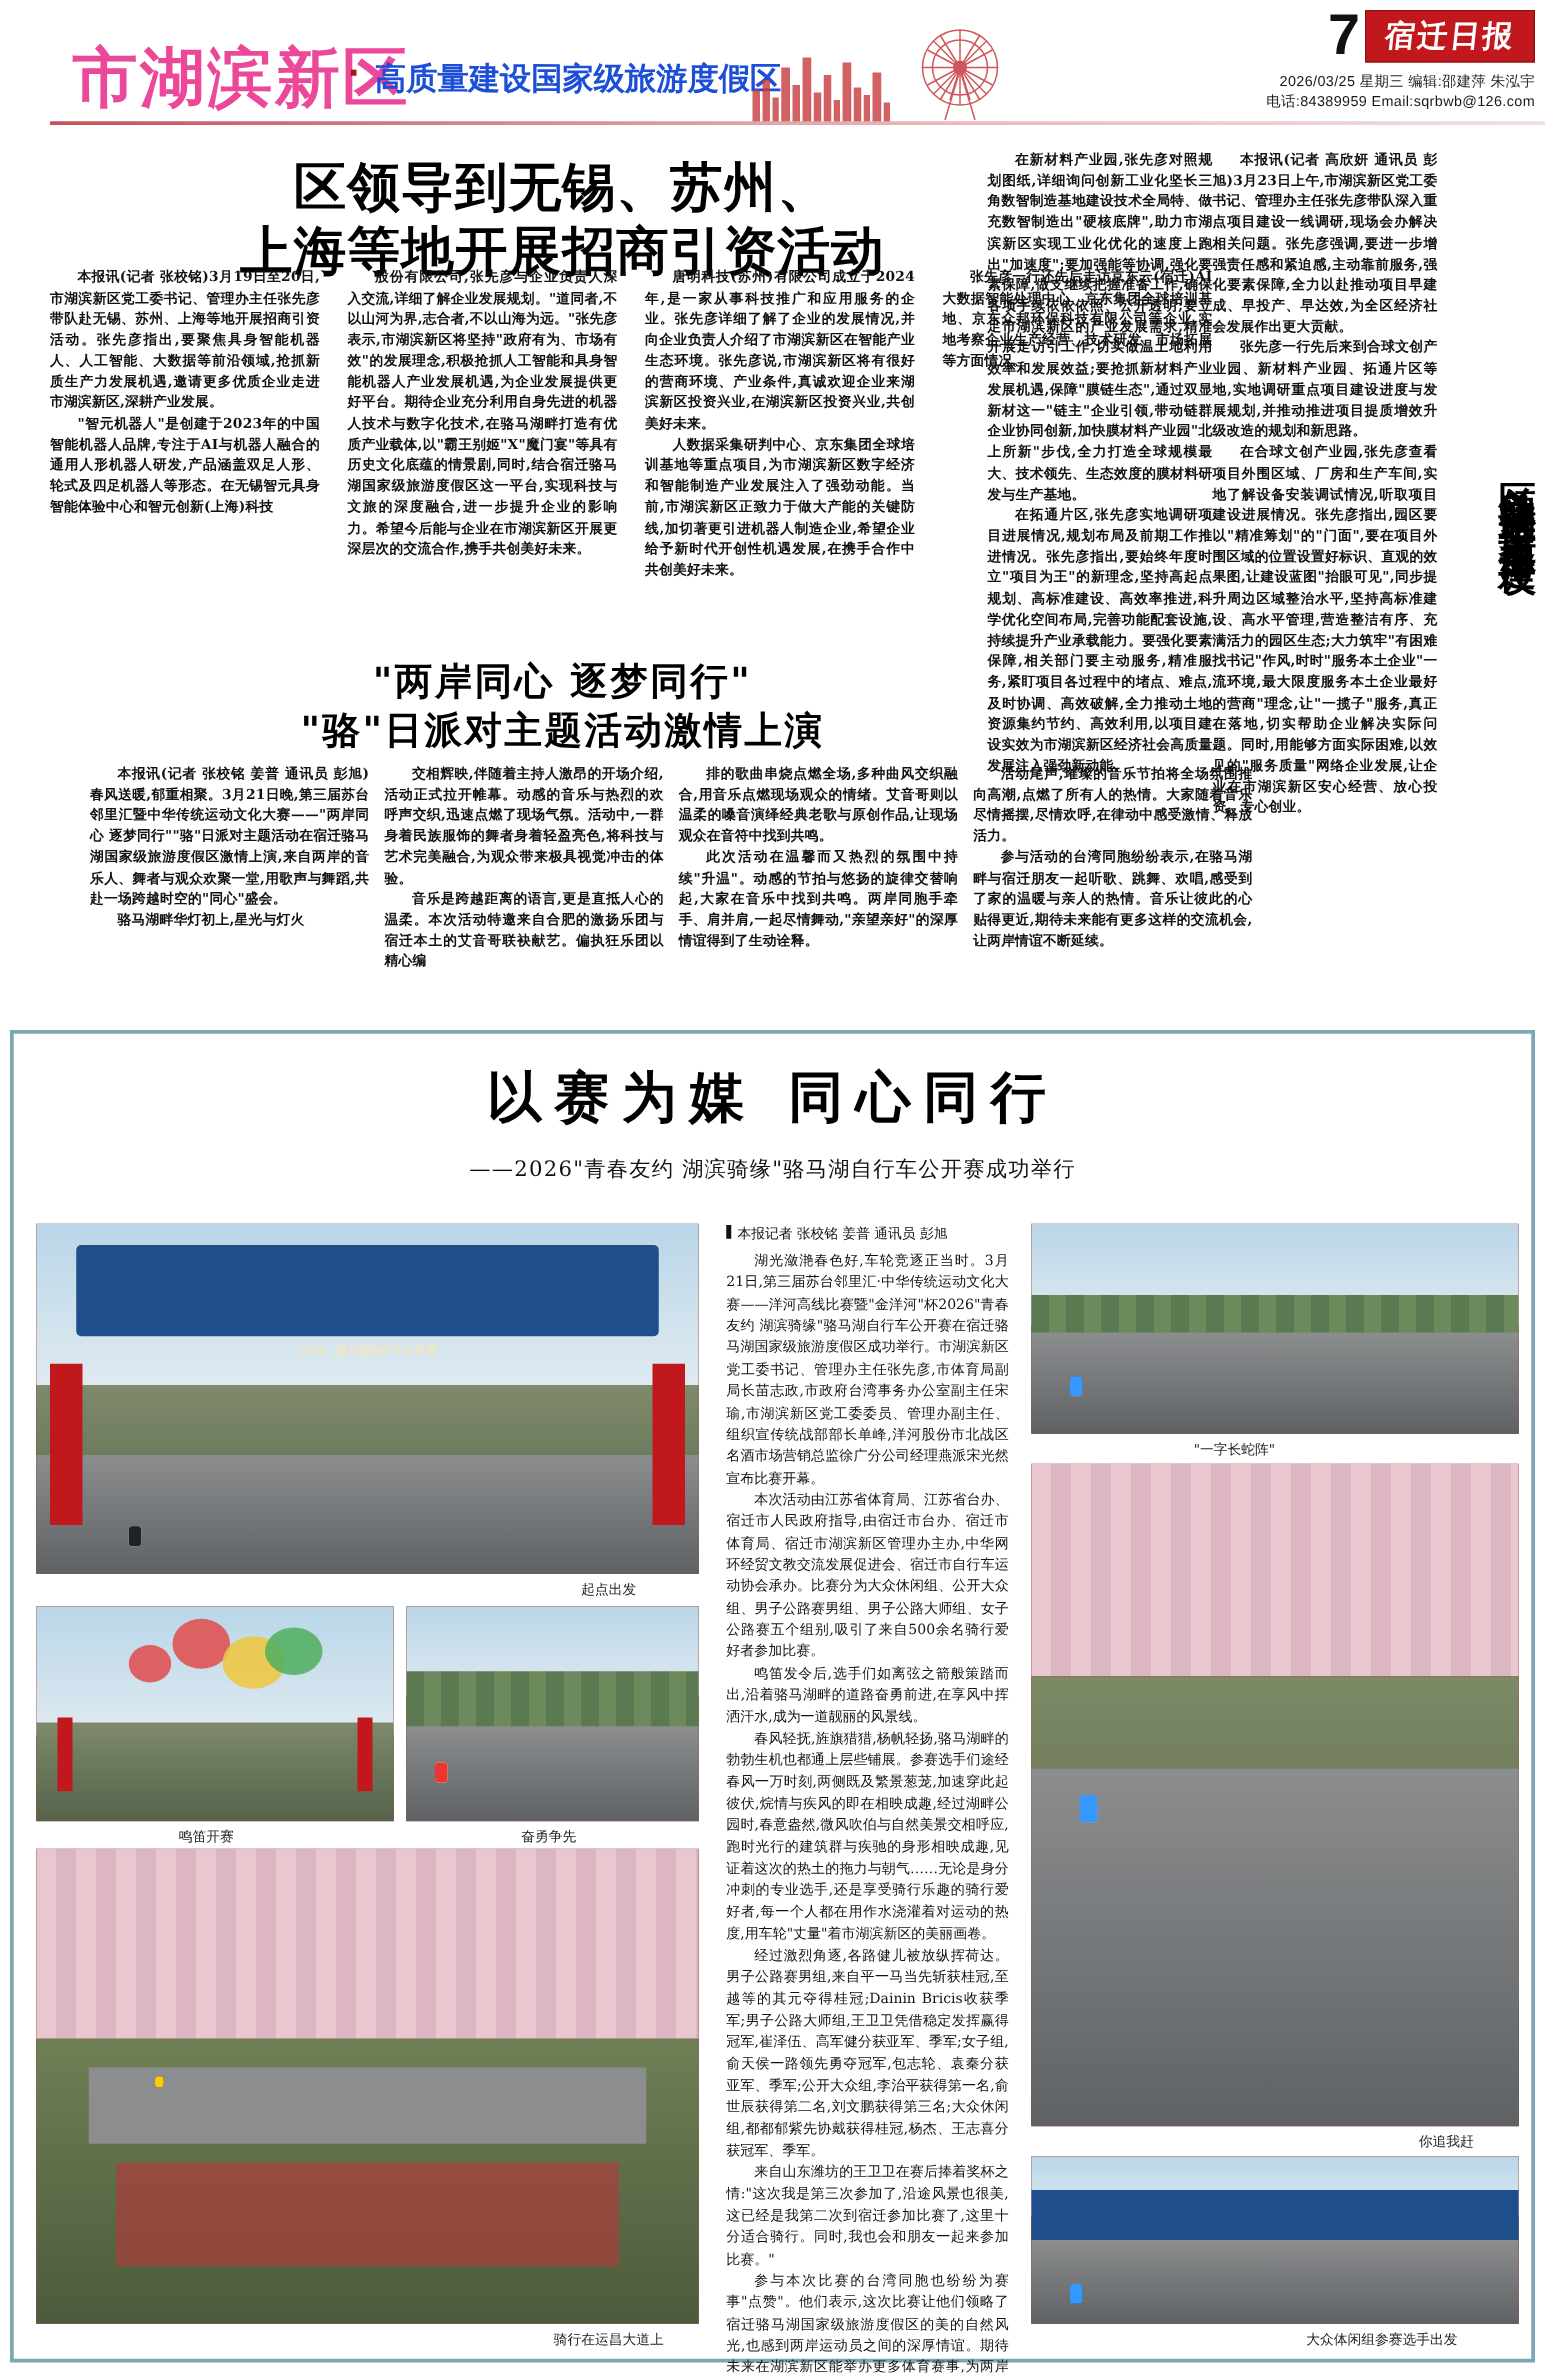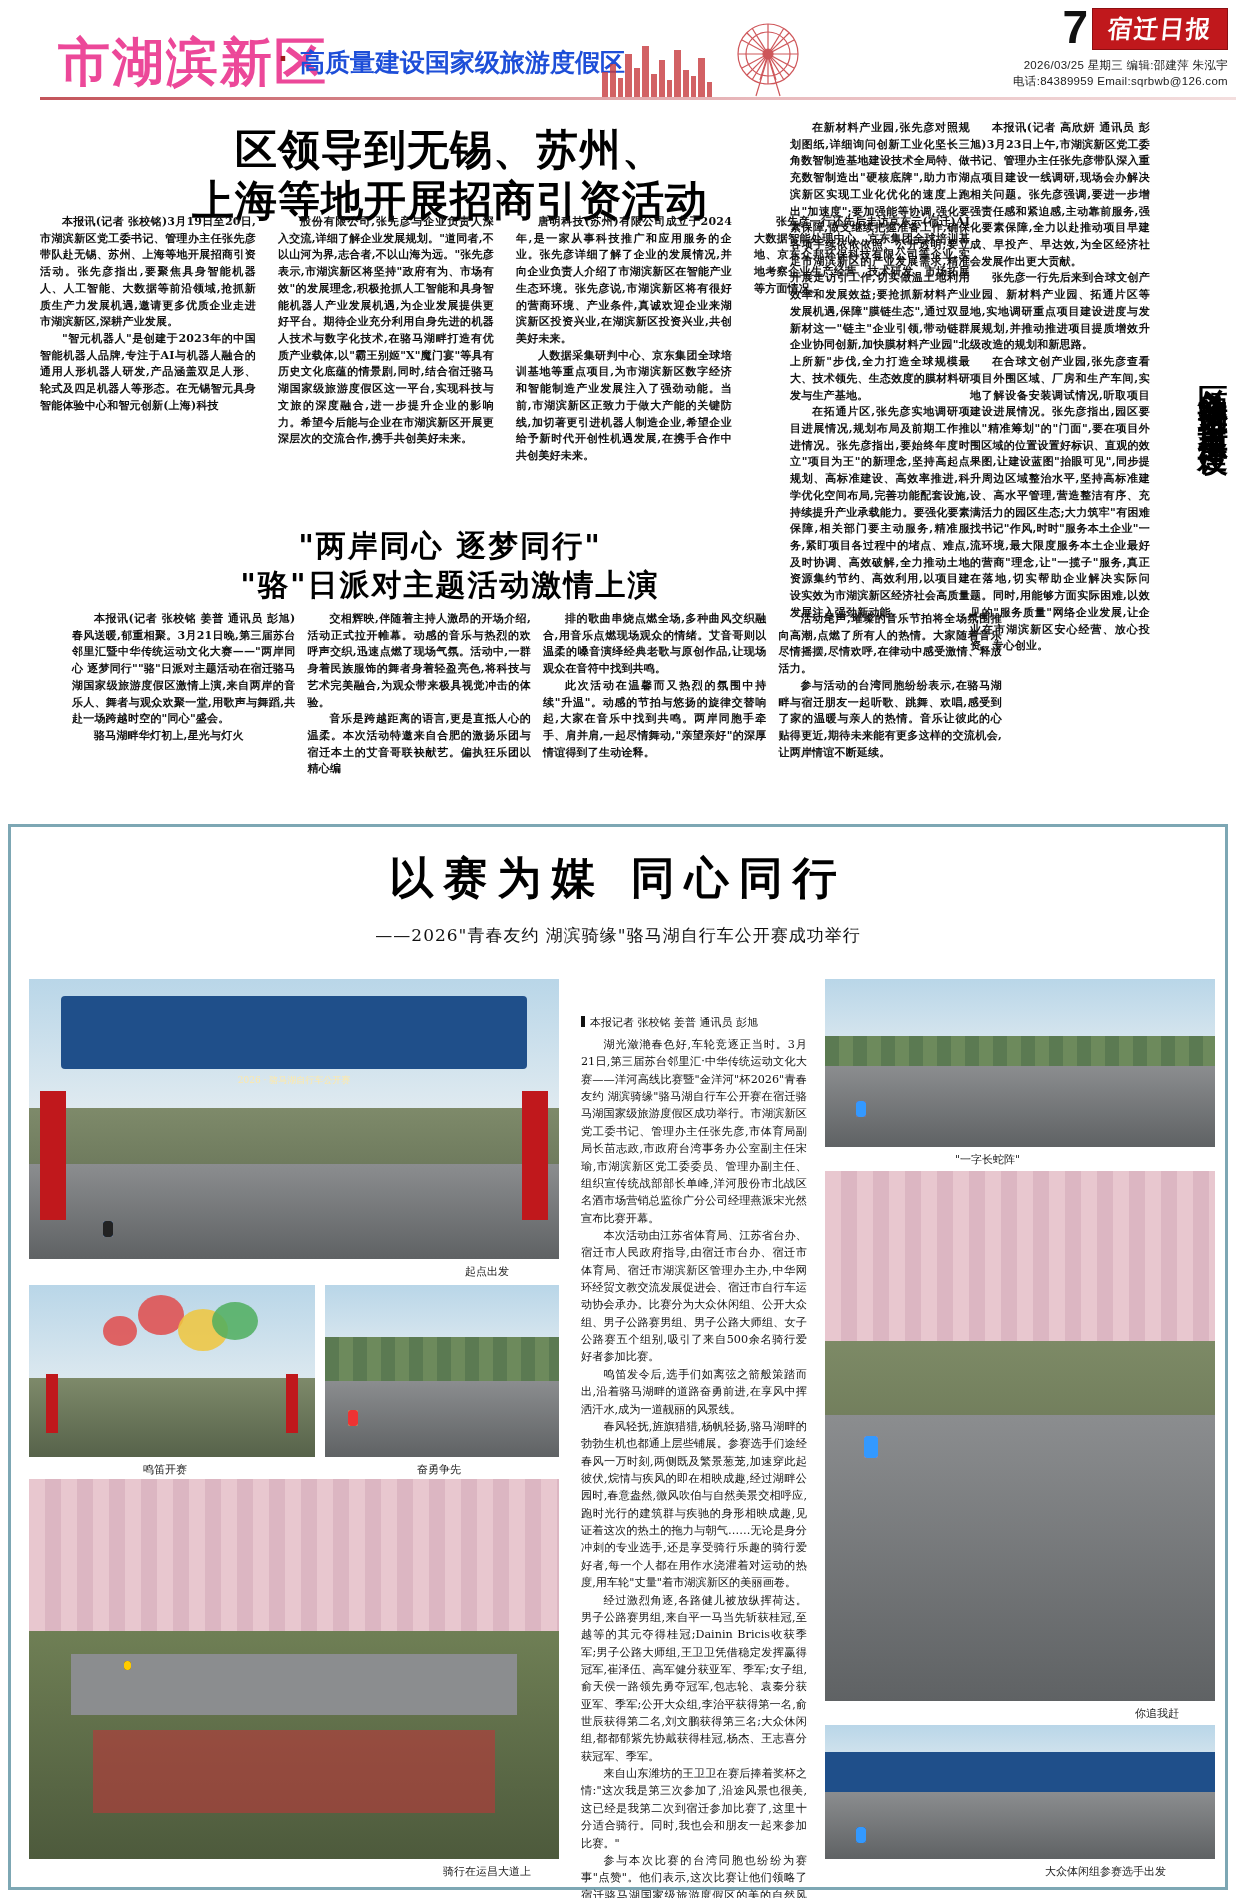--- a/index.html
+++ b/index.html
@@ -150,21 +150,21 @@
   
   .feat-byline {
     font-family:"DejaVu Serif", serif;
     font-size:11px; color:#111; margin-bottom:6px; text-align:left;
   }
   .feat-byline .bar {
     display:inline-block; width:4px; height:11px;
     background:#111; margin-right:5px; vertical-align:-1px;
   }
   .feat-col {
-    position:absolute; left:556px; top:0; width:226px; bottom:6px;margin-top:36px;
+    position:absolute; left:556px; top:0; width:226px; bottom:6px;
   }
   .feat-col p {
     margin:0;
     font-family:"DejaVu Serif", serif;
     font-size:11.2px; line-height:1.55; text-align:justify;
     text-indent:2em; color:#111;
   }
 
   
   .sky { position:absolute; left:0; right:0; top:0; height:46%;

